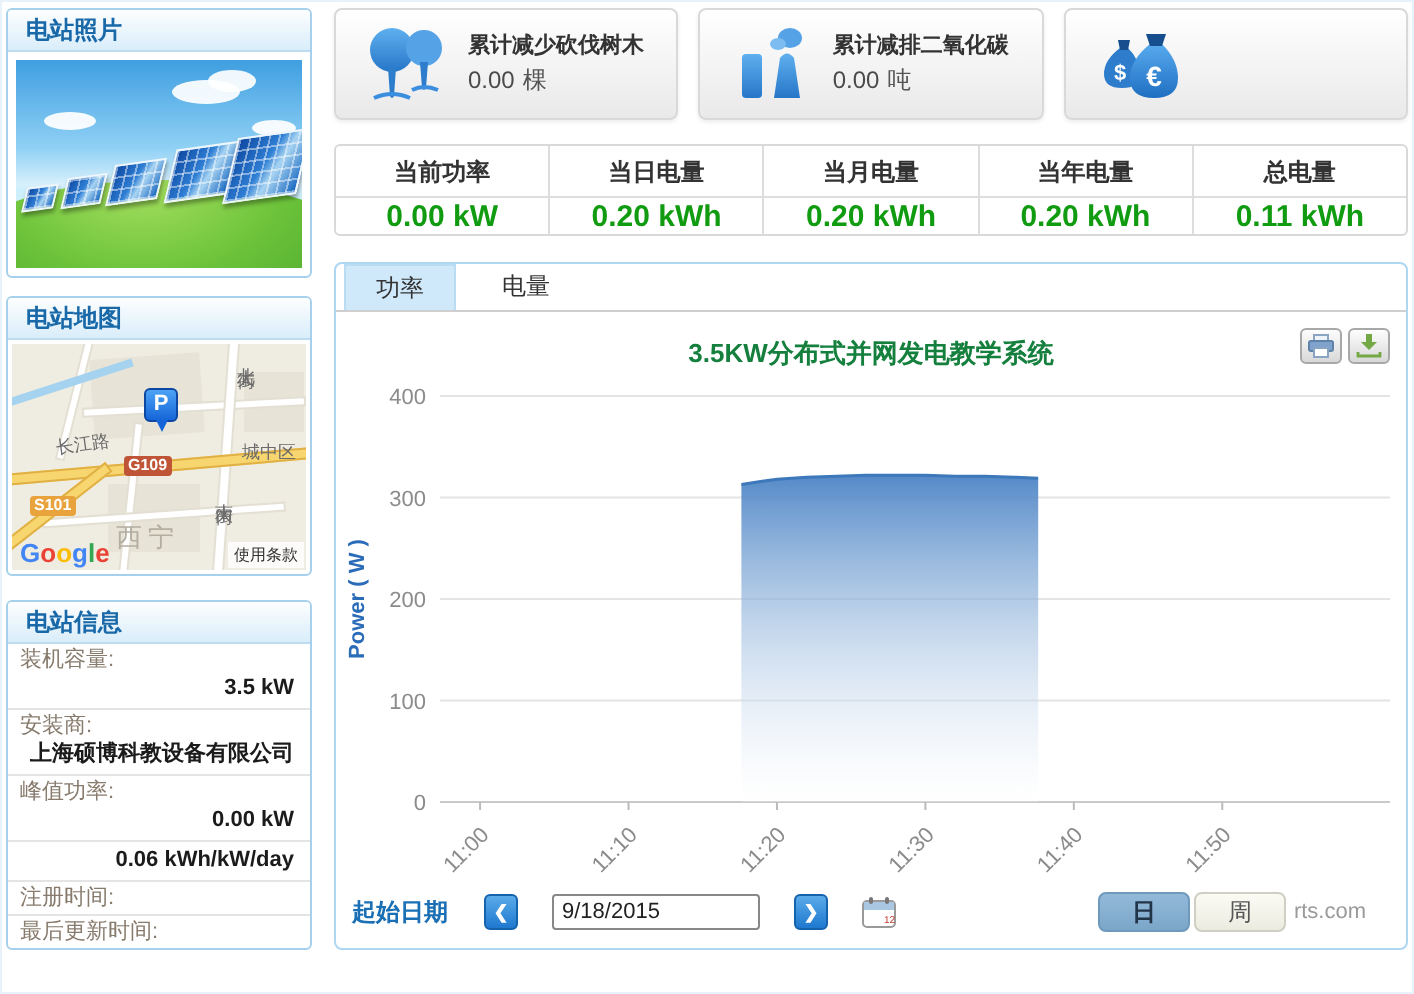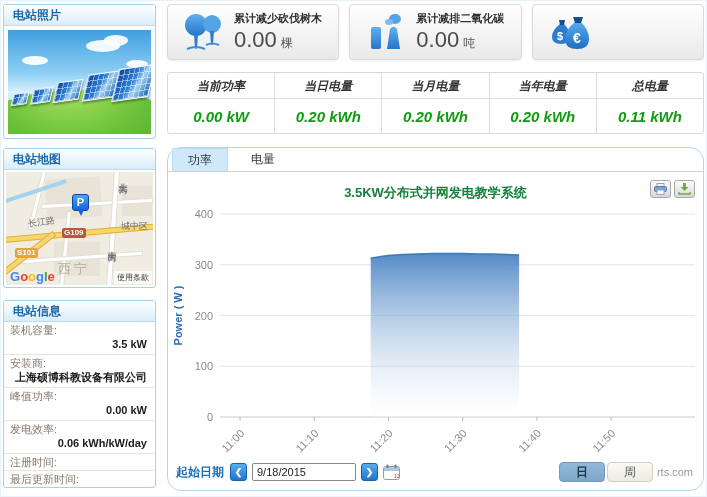--- a/index.html
+++ b/index.html
@@ -53,42 +53,42 @@
 
   
   .main { position:absolute; left:166px; top:3px; width:537px; }
 
   .cards { display:flex; gap:10px; height:56px; }
   .card { flex:1; display:flex; align-items:center; border:1px solid #d9d9d9; border-radius:4px;
     background:linear-gradient(#ffffff,#e9e9e9); box-shadow:0 1px 2px rgba(0,0,0,.08); cursor:default; }
   .card-icon { width:44px; height:40px; margin:0 8px 0 14px; flex:none; }
   .card-label { font-size:11px; font-weight:bold; color:#333; }
   .card-valrow { margin-top:1px; }
-  .card-value { font-size:22px; color:#4a4a4a; }
+  .card-value { font-size:12px; color:#4a4a4a; }
   .card-unit { font-size:12px; color:#555; margin-left:4px; }
 
-  .stats { display:flex; margin-top:12px; height:62px; border:1px solid #d9d9d9; border-radius:3px; background:#fff; overflow:hidden;font-style:italic; }
+  .stats { display:flex; margin-top:12px; height:46px; border:1px solid #d9d9d9; border-radius:3px; background:#fff; overflow:hidden; }
   .stat-col { flex:1; display:flex; flex-direction:column; border-left:1px solid #ddd; }
   .stat-col:first-child { border-left:none; }
   .stat-h { height:26px; line-height:26px; text-align:center; font-size:12px; font-weight:bold; color:#333; border-bottom:1px solid #ddd; }
   .stat-v { flex:1; display:flex; align-items:center; justify-content:center; font-size:15px; font-weight:bold; color:#119b11; }
 
   
-  .chart-panel { margin-top:13px; height:344px; border:1px solid #aed7f2; border-radius:14px; background:#fff; position:relative; }
+  .chart-panel { margin-top:13px; height:344px; border:1px solid #aed7f2; border-radius:4px; background:#fff; position:relative; }
   .tabs { height:24px; border-bottom:1px solid #cfcfcf; display:flex; align-items:flex-end; padding-left:4px; }
   .tab { height:23px; line-height:23px; padding:0 15px; margin-right:8px; font-size:12px; color:#333; cursor:pointer; }
   .tab.active { background:#cfe9fb; border:1px solid #b9dcf2; border-bottom:none; }
   .chart-title { text-align:center; padding-top:12px; height:30px; font-size:13px; font-weight:bold; color:#15803d; }
   .export-btns { position:absolute; top:32px; right:8px; display:flex; gap:3px; }
   .ebtn { width:21px; height:18px; border:1px solid #a8a8a8; border-radius:3px; background:linear-gradient(#fdfdfd,#d8d8d8);
     display:flex; align-items:center; justify-content:center; cursor:pointer; }
   svg text { font-family:"Liberation Sans", sans-serif; }
   #chart-svg { display:block; margin-top:2px; }
 
-  .chart-footer { position:absolute; left:0; right:2px; bottom:6px; height:24px; display:flex; align-items:center; padding:0 8px; }
+  .chart-footer { position:absolute; left:0; right:12px; bottom:6px; height:24px; display:flex; align-items:center; padding:0 8px;gap:12px; }
   .date-label { font-size:12px; font-weight:bold; color:#1a6fb5; margin-right:6px; }
   .nav-btn { width:17px; height:18px; border:1px solid #1663ad; border-radius:3px; background:linear-gradient(#5aabe8,#1e78cf);
     color:#fff; font-size:9px; font-weight:bold; display:flex; align-items:center; justify-content:center; cursor:pointer; }
   .date-input { width:104px; height:18px; margin:0 5px; border:1px solid #888; border-radius:2px; font-size:11px;
     padding:1px 4px; color:#222; font-family:"Liberation Sans", sans-serif; }
   .cal-btn { margin-left:5px; cursor:pointer; display:flex; align-items:center; }
   .right-group { margin-left:auto; display:flex; align-items:center; }
   .rbtn { width:46px; height:20px; border-radius:4px; font-size:12px; display:flex; align-items:center; justify-content:center; cursor:pointer; }
   .rbtn.active { background:linear-gradient(#93b9d9,#7ba6c8); border:1px solid #6f9abd; color:#223447; font-weight:bold; }
   .rbtn.inactive { background:linear-gradient(#fbfbf4,#ebebe0); border:1px solid #cfcfc3; color:#555; margin-left:2px; }
@@ -153,21 +153,20 @@
         </div>
         <div class="info-row">
           <div class="lbl">安装商:</div>
           <div class="val">上海硕博科教设备有限公司</div>
         </div>
         <div class="info-row">
           <div class="lbl">峰值功率:</div>
           <div class="val">0.00 kW</div>
         </div>
         <div class="info-row">
-          <div class="lbl">发电效率:</div>
           <div class="val">0.06 kWh/kW/day</div>
         </div>
         <div class="info-row">
           <div class="lbl">注册时间:</div>
         </div>
         <div class="info-row">
           <div class="lbl">最后更新时间:</div>
 
         </div>
       </div>

